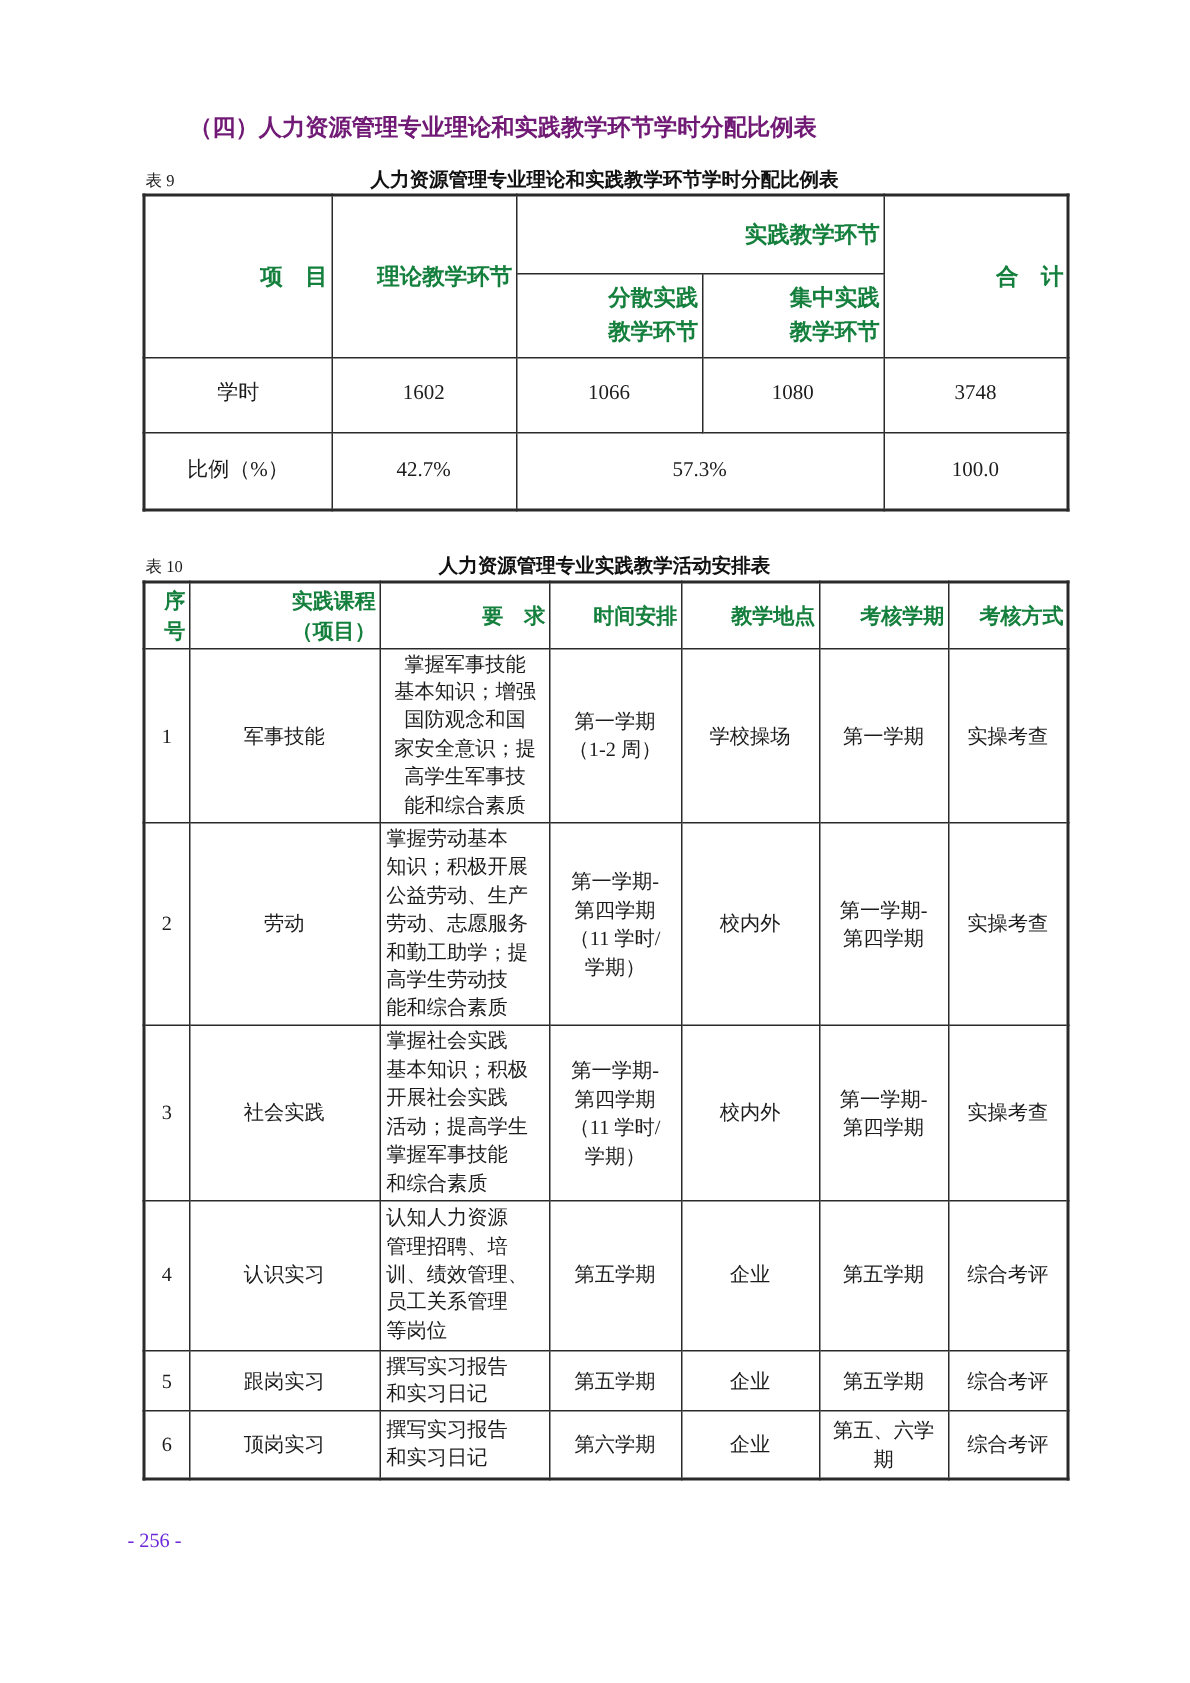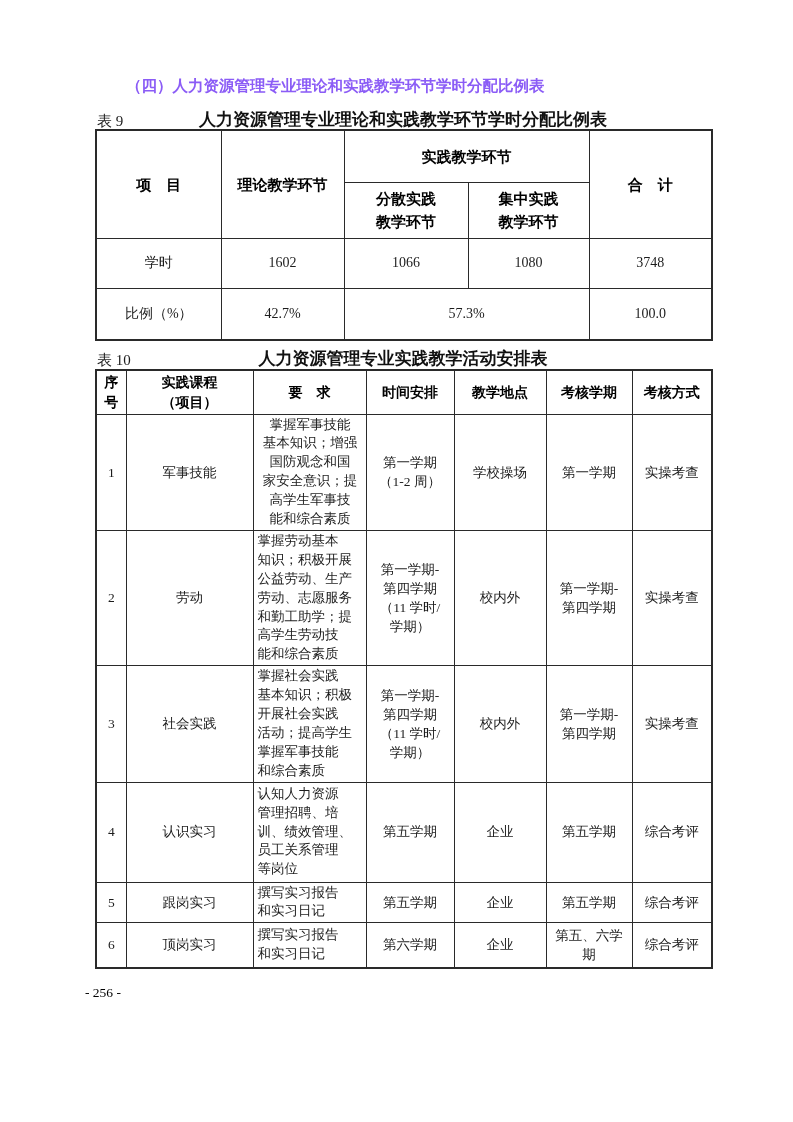--- a/index.html
+++ b/index.html
@@ -22,51 +22,51 @@
     border-bottom:2px solid #2a2a2a;
   }
   .page-header .hl{padding-left:33px;}
   
   .content{margin-left:95px;width:616px;}
   .sec-heading{
     margin:12px 0 0 0;
     padding-left:31px;
     font-family:"Liberation Sans","DejaVu Sans",sans-serif;
     font-weight:700;font-size:15.5px;line-height:20px;
-    color:#8b5cf6;
+    color:#701a75;
   }
   .sec-heading.five{margin-top:15px;}
   .tbl-caption{
     position:relative;margin-top:15px;height:18px;
     text-align:center;line-height:18px;
   }
-  .tbl-caption.cap10{margin-top:9px;}
+  .tbl-caption.cap10{margin-top:27px;}
   .cap-label{
     position:absolute;left:2px;top:1px;
-    font-size:15px;font-weight:400;
+    font-size:11px;font-weight:400;
   }
   .cap-title{
     font-family:"Liberation Sans","DejaVu Sans",sans-serif;
-    font-weight:700;font-size:17px;color:#111;
+    font-weight:700;font-size:13px;color:#111;
   }
   
   table{
     width:100%;border-collapse:collapse;table-layout:fixed;
     border:2px solid #2a2a2a;
   }
   th,td{
     border:1px solid #2a2a2a;
     text-align:center;vertical-align:middle;
     white-space:pre-line;
     padding:1px 2px;box-sizing:border-box;
     overflow:hidden;
   }
   th{
     font-family:"Liberation Sans","DejaVu Sans",sans-serif;
-    font-weight:700;color:#000000;line-height:1.55;
+    font-weight:700;color:#15803d;line-height:1.55;text-align:right;
   }
   td{line-height:1.42;margin-top:16px;}
   
   .t9{margin-top:0;}
   .t9 th{font-size:15px;}
   .t9 td{font-size:14px;}
   .t9 tr.h1 th{height:52px;}
   .t9 tr.h2 th{height:56px;}
   .t9 tr.r1 td{height:50px;}
   .t9 tr.r2 td{height:52px;text-align:center;}
@@ -76,21 +76,21 @@
   .t10 td{font-size:13.5px;}
   .t10 thead th{height:38px;}
   .t10 tr.row1 td{height:115px;text-align:center;}
   .t10 tr.row2 td{height:127px;}
   .t10 tr.row3 td{height:115px;}
   .t10 tr.row4 td{height:100px;}
   .t10 tr.row5 td{height:40px;}
   .t10 tr.row6 td{height:45px;}
   .t10 td.req{text-align:left;padding-left:4px;padding-right:3px;line-height:1.40;}
   
-  .page-footer{margin:16px 0 0 85px;font-size:13.5px;color:#000000;}
+  .page-footer{margin:32px 0 0 85px;font-size:13.5px;color:#6d28d9;}
 </style>
 </head>
 <body>
 
 <div class="page">
 
 
   <div class="content">
 
     <div class="sec-heading">（四）人力资源管理专业理论和实践教学环节学时分配比例表</div>

